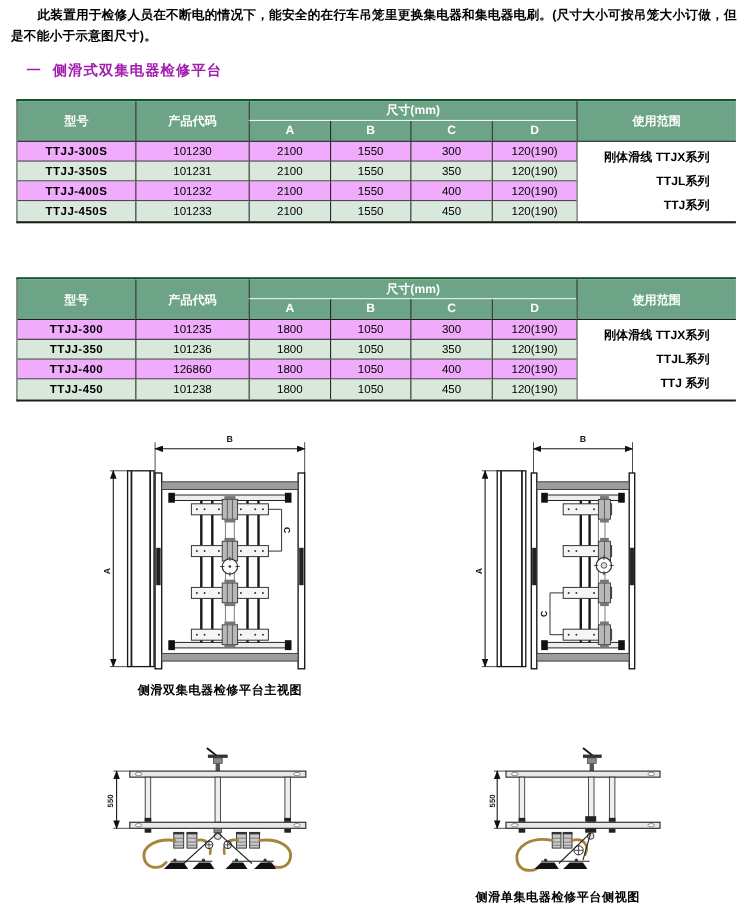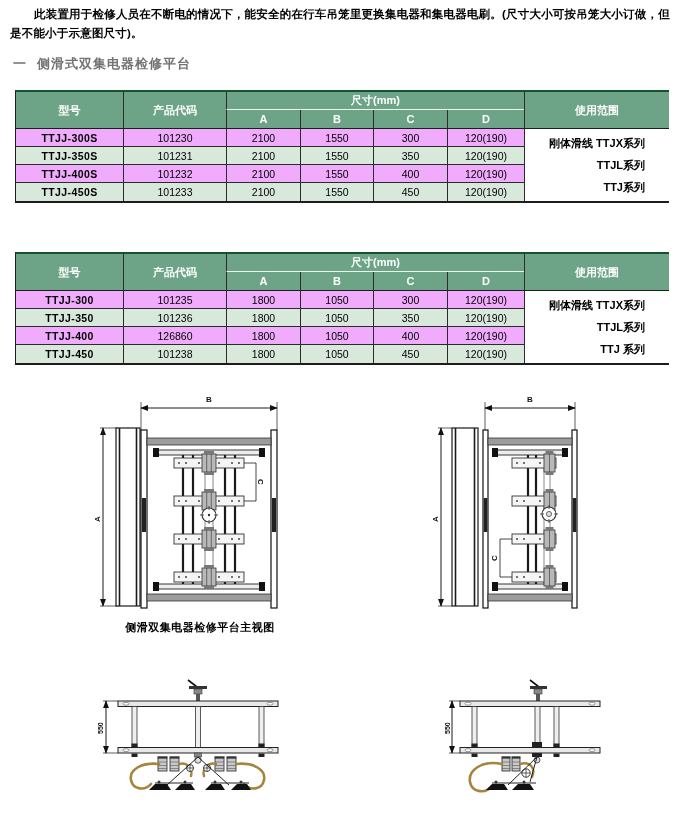--- a/index.html
+++ b/index.html
@@ -6,22 +6,22 @@
   #page {
     position:relative; width:680px; height:830px; background:#fff;
     font-family:"Liberation Sans","DejaVu Sans",sans-serif; color:#000; overflow:hidden;padding-left:22px;
   }
   .intro {
     position:absolute; left:10px; top:5px; width:662px;
     font-size:11.5px; font-weight:bold; line-height:19px;
     text-indent:24px; letter-spacing:0.2px;
   }
   .sec-h {
-    position:absolute; left:13px; font-size:13px; font-weight:bold;
-    color:#737373; letter-spacing:1px; white-space:nowrap;
+    position:absolute; left:24px; font-size:13px; font-weight:bold;
+    color:#a21caf; letter-spacing:1px; white-space:nowrap;
   }
   .sec-h .no { margin-right:10px; }
   .tblwrap { position:absolute; left:15px; width:653px; }
   table.tbl {
     border-collapse:separate; border-spacing:0; width:653px; table-layout:fixed;
     border-top:2px solid #14532d; border-bottom:2px solid #1d1d1d; border-left:1px solid #1d1d1d;
   }
   table.tbl th {
     background:#6da488; color:#fff; font-size:11px; font-weight:bold;
     padding:0; text-align:center; vertical-align:middle;
@@ -483,14 +483,15 @@
       <line x1="84" y1="91" x2="84" y2="99" stroke="#222" stroke-width="0.7"></line>
       <line x1="95" y1="79" x2="66" y2="107" stroke="#222" stroke-width="1"></line>
       <line x1="95" y1="79" x2="88" y2="104" stroke="#222" stroke-width="1"></line>
       <line x1="50" y1="105" x2="94" y2="105" stroke="#222" stroke-width="1"></line>
       <circle cx="54" cy="104" r="1.5" fill="#333"></circle>
         <circle cx="82" cy="104" r="1.5" fill="#333"></circle>
       <polygon points="44,112 50,106 62,106 66,112" fill="#111"></polygon>
       <polygon points="70,112 76,106 88,106 92,112" fill="#111"></polygon>
     </g>
   </svg>
+  <div class="cap" style="left:407px;top:808px;width:200px">侧滑单集电器检修平台侧视图</div>
 
 </div>
 
 </body></html>

